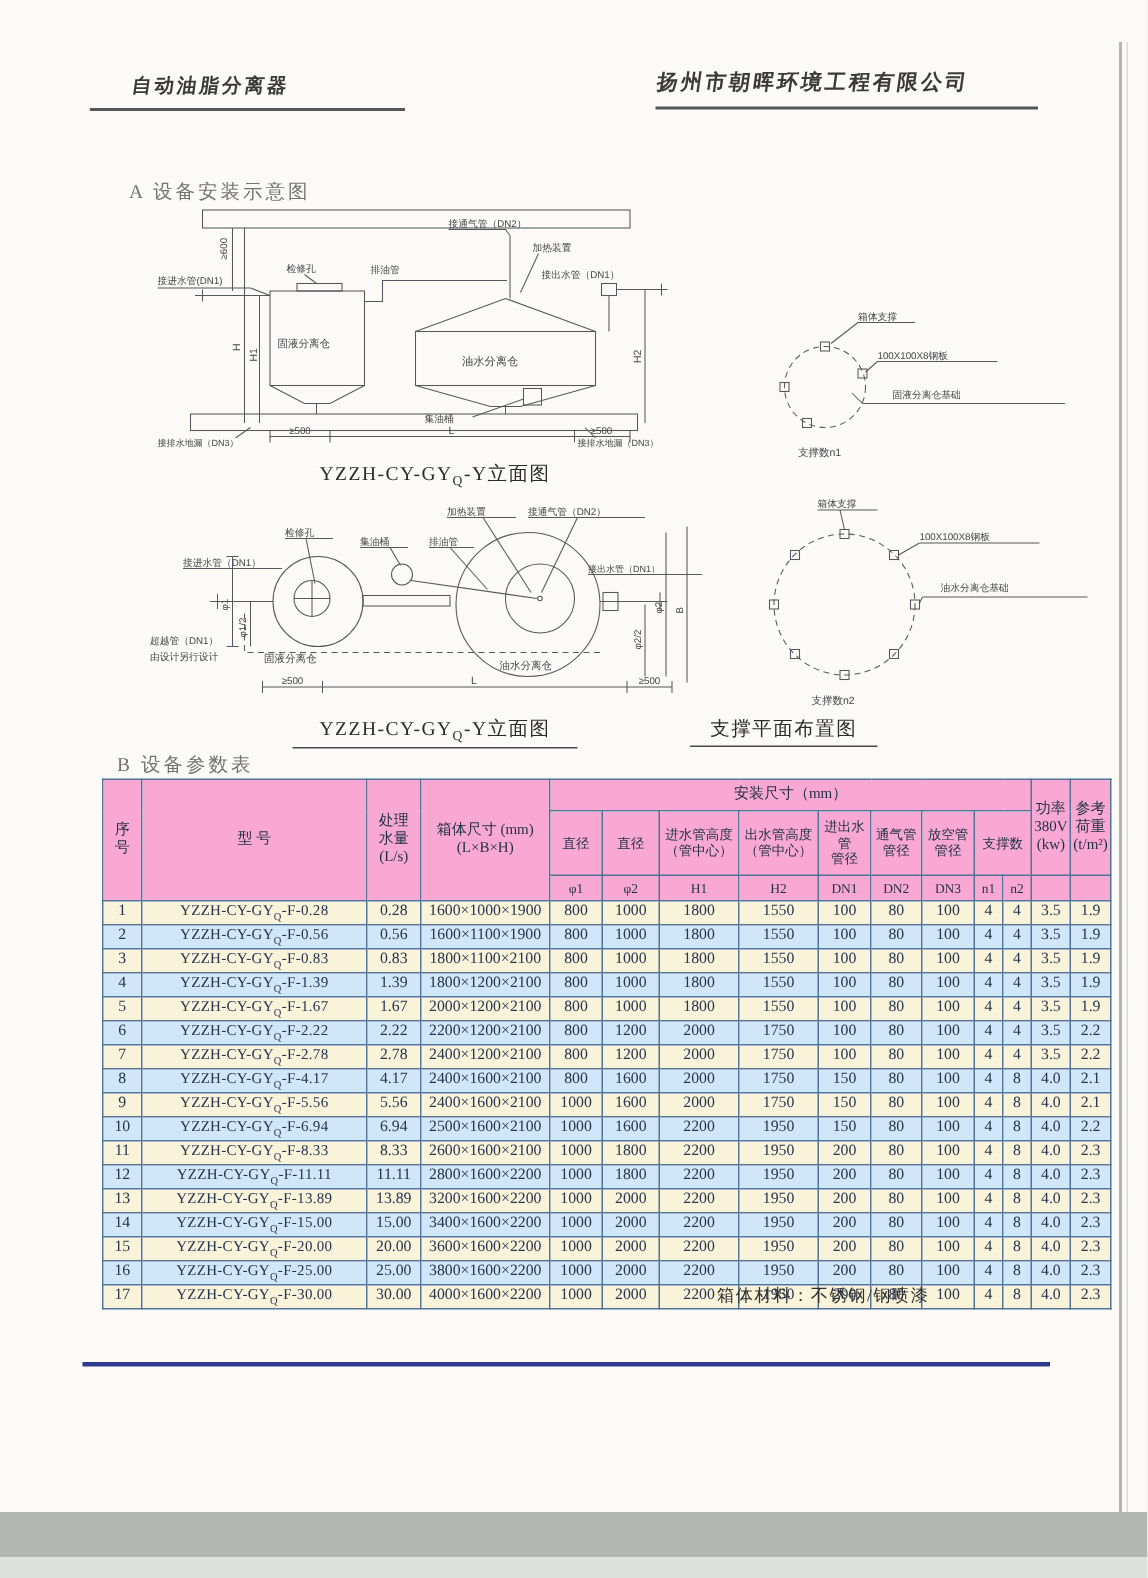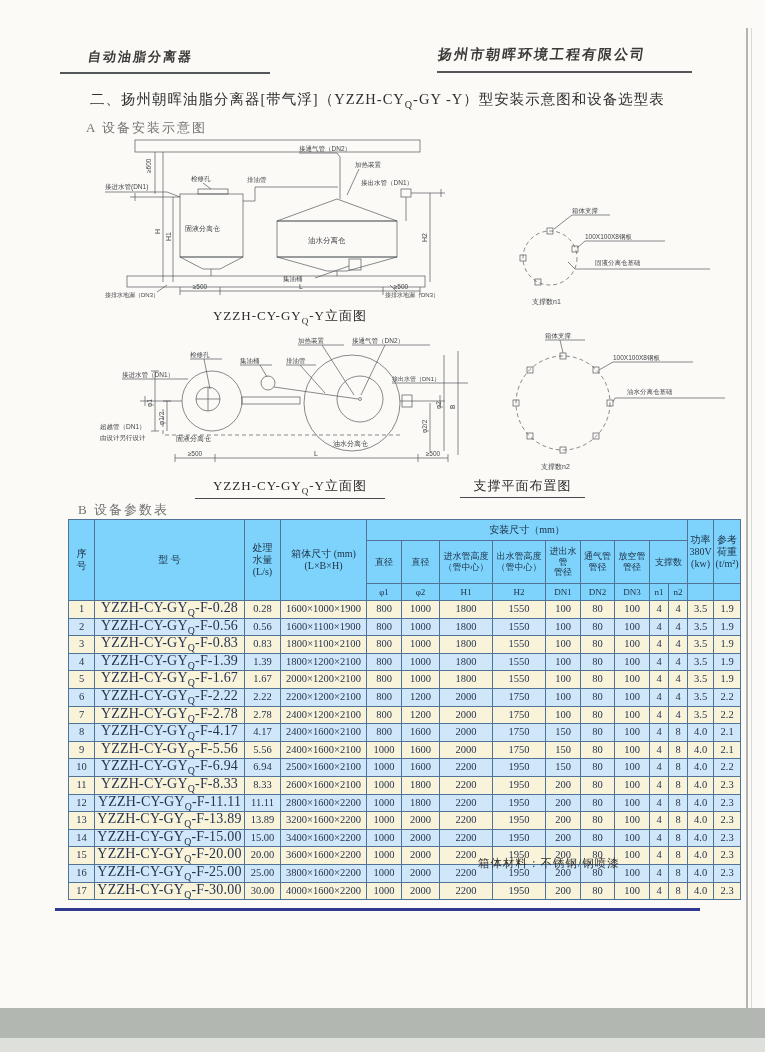--- a/index.html
+++ b/index.html
@@ -15,44 +15,43 @@
   svg{display:block;}
   svg line,svg polyline,svg rect,svg circle,svg polygon,svg path{stroke:#55575a;stroke-width:0.7;fill:none;}
   svg text{font-family:"Liberation Sans","DejaVu Sans",sans-serif;fill:#44464a;stroke:none;}
   .t60{font-size:6px;} .t65{font-size:6.5px;} .t70{font-size:7px;} .t75{font-size:7.5px;}
   .cap{font-size:13px;color:#2b2b2b;text-align:center;letter-spacing:1px;}
   .capline{border-bottom:1.5px solid #4a4a4e;padding-bottom:2px;}
   sub{font-size:70%;}
   
   table{border-collapse:collapse;table-layout:fixed;width:672px;background:#fff;}
   th,td{border:1px solid #527398;text-align:center;vertical-align:middle;padding:0;overflow:hidden;}
-  thead th{background:#7dd3fc;font-weight:normal;color:#1d2f45;font-size:9px;line-height:1.2;}
+  thead th{background:#f9a8d4;font-weight:normal;color:#1d2f45;font-size:9px;line-height:1.2;}
   .hr1 th{height:20px;font-size:10px;}
   .hr2 th{height:42px;}
   .hr3 th{height:16px;font-size:9px;}
   .vert{white-space:pre-line;}
   tbody td{font-size:10.5px;height:15px;color:#273450;line-height:1;}
-  tbody td.model{font-size:14px;letter-spacing:0.2px;margin-left:48px;}
+  tbody td.model{font-size:10px;letter-spacing:0.2px;margin-left:48px;}
   .row-odd td{background:#f8f3d9;}
   .row-even td{background:#cfe7f8;}
   .note{font-size:11px;color:#2e2e2e;}
   .matnote{font-size:11.5px;color:#2e2e2e;letter-spacing:1px;}
   .footrule{background:#2f3a8f;height:2.5px;}
 </style>
 </head>
 <body>
 
 <div id="canvas">
 
   <div class="abs callig" style="left:88px;top:48px;font-size:13px;">自动油脂分离器</div>
   <div class="abs callig" style="left:438px;top:46px;font-size:14px;">扬州市朝晖环境工程有限公司</div>
   <div class="abs rule" style="left:60px;top:72px;width:210px;"></div>
   <div class="abs rule" style="left:437px;top:71px;width:255px;"></div>
 
-  <div class="abs title" style="left:90px;top:90px;width:640px;">二、扬州朝晖油脂分离器[带气浮]（YZZH-CY<sub>Q</sub>-GY -Y）型安装示意图和设备选型表</div>
   <div class="abs sec" style="left:86px;top:119px;">A 设备安装示意图</div>
 
   <svg class="abs" style="left:105px;top:139px;" width="345" height="165" viewBox="0 0 345 165">
     <defs>
       <pattern id="ph1" width="6" height="6" patternUnits="userSpaceOnUse" patternTransform="rotate(45)">
         <line x1="0" y1="0" x2="0" y2="6" stroke="#8a8c8e" stroke-width="1"></line>
       </pattern>
     </defs>
 
     <rect x="30" y="1" width="285" height="12" fill="url(#ph1)"></rect>

